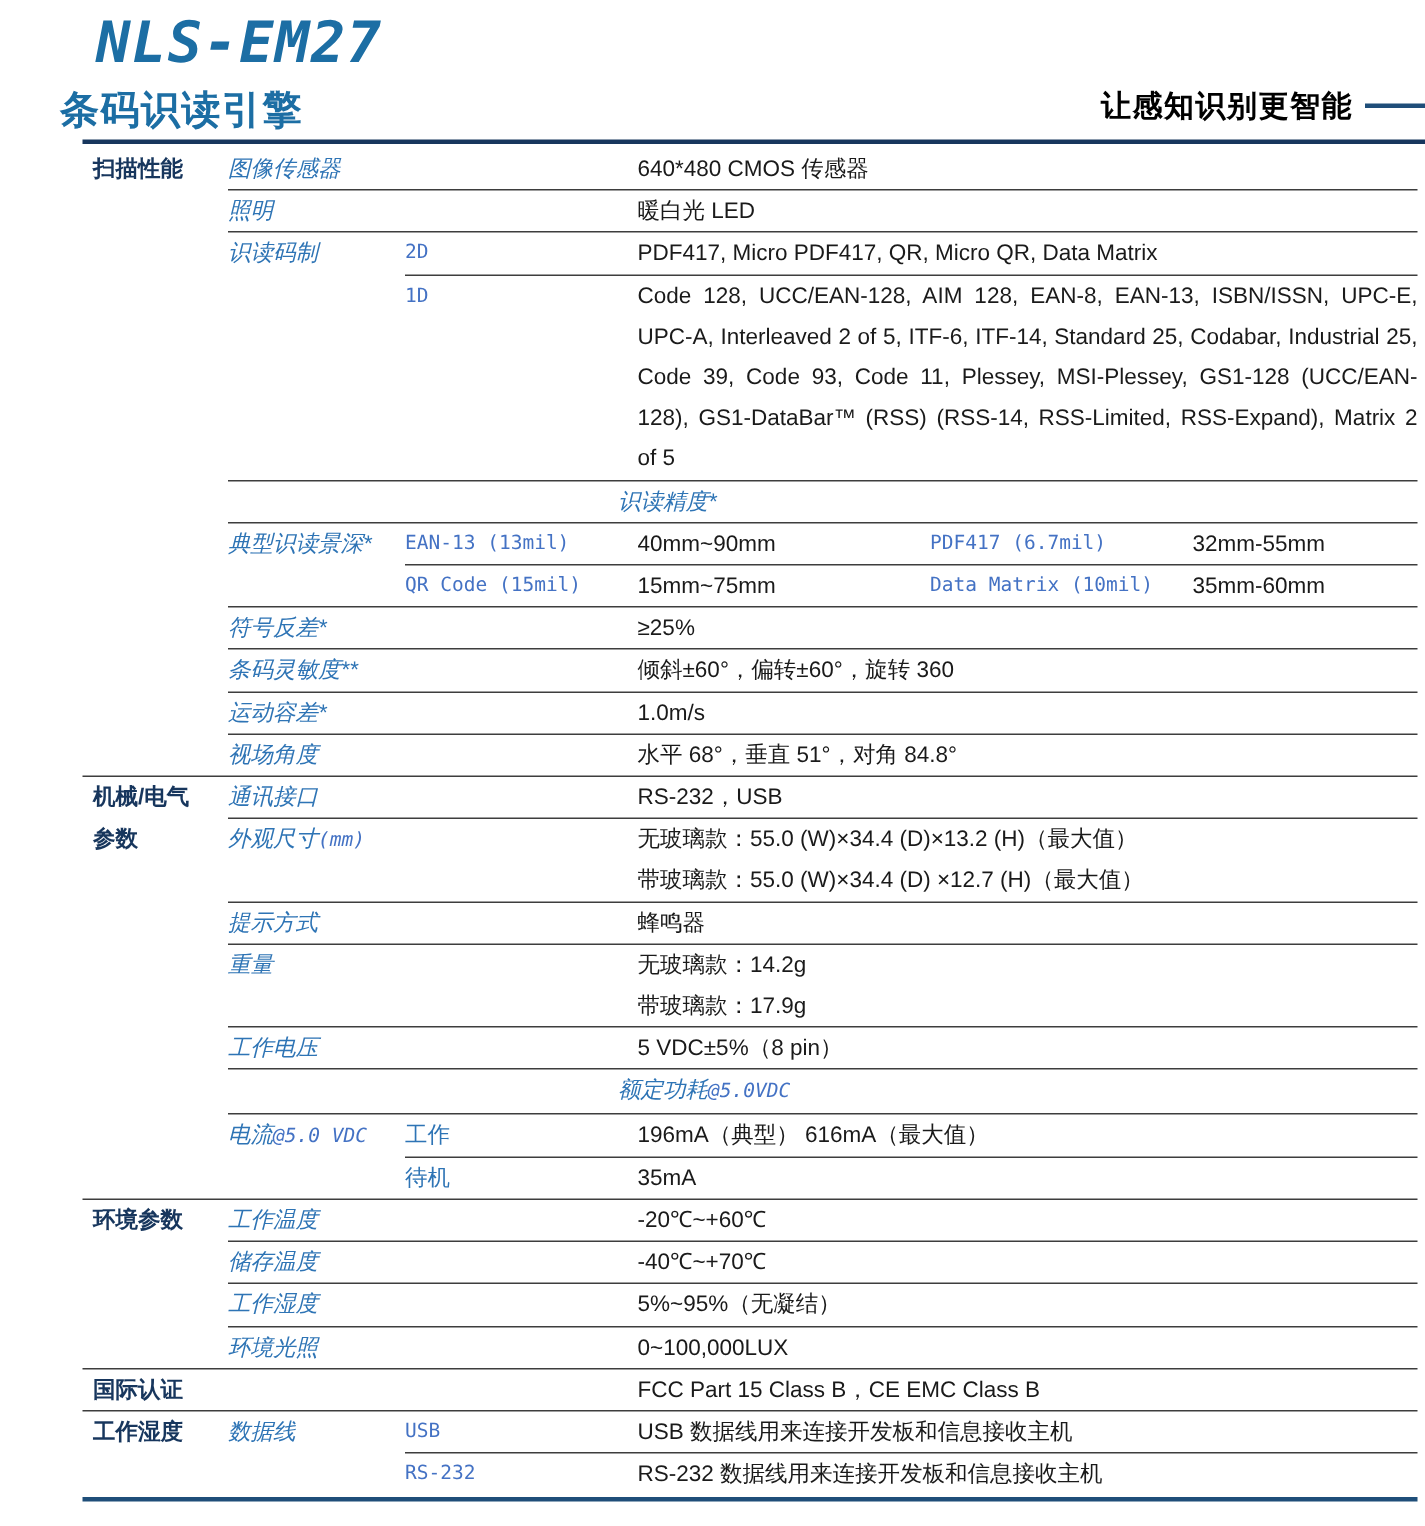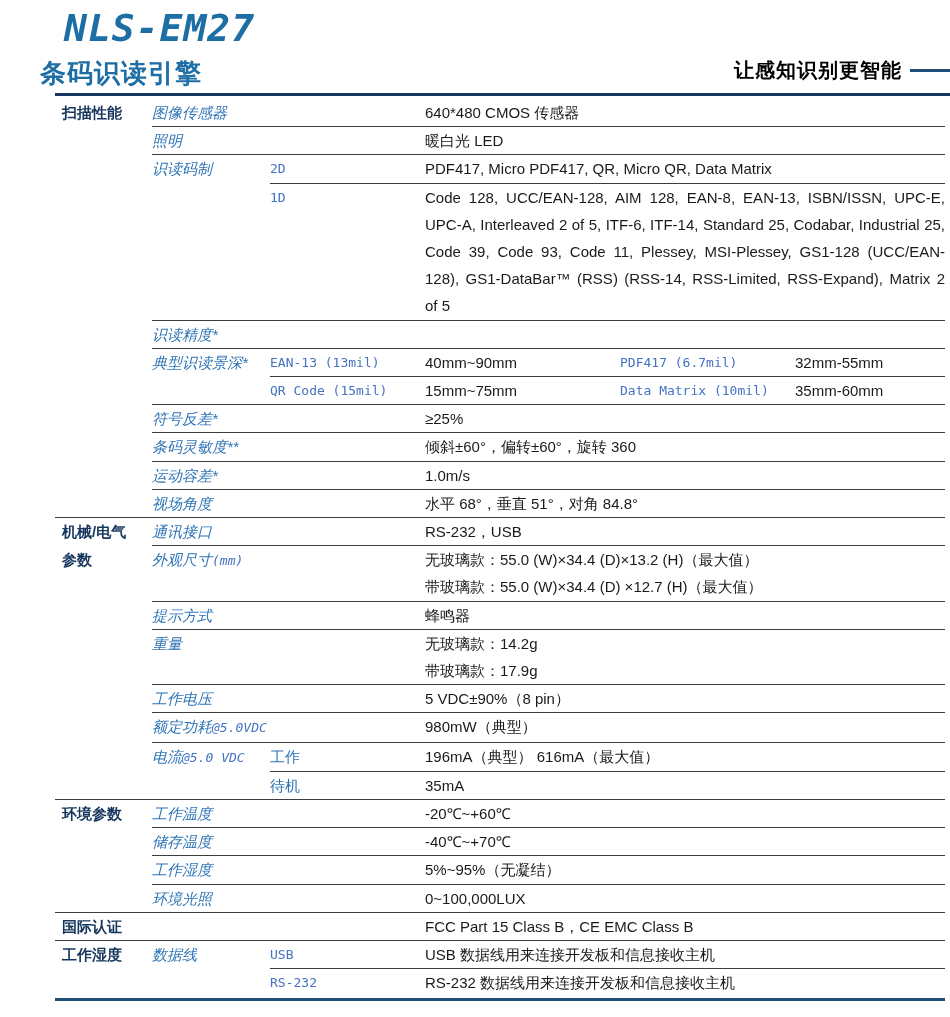--- a/index.html
+++ b/index.html
@@ -21,21 +21,21 @@
     margin:4px 0 0 40px;padding-right:0;height:34px;
   }
   .product-type{font-size:26px;font-weight:bold;color:#1c6ea4;line-height:30px;letter-spacing:1px;}
   .slogan-wrap{display:flex;align-items:center;gap:8px;padding-bottom:4px;}
   .slogan{font-size:20px;font-weight:bold;color:#000000;letter-spacing:1px;}
   .slogan-dash{width:40px;height:3px;background:#1f4e79;}
   .header-rule{margin:5px 0 0 55px;width:895px;height:3px;background:#17365d;}
 
   
   .spec-table{margin-left:55px;width:890px;margin-top:3px;}
-  .row{display:flex;align-items:flex-start;}
+  .row{display:flex;align-items:flex-start;justify-content:space-between;}
   .c{line-height:27.2px;font-size:15px;box-sizing:border-box;}
   .c-cat{flex:none;width:97px;padding-left:7px;font-weight:bold;color:#17365d;}
   .c-attr{flex:none;width:118px;color:#2e74b5;font-style:italic;}
   .c-attr .mono{font-size:13px;}
   .c-sub{flex:none;width:155px;color:#2e74b5;}
   .c-sub.mono, .c-attr .mono{font-family:"DejaVu Sans Mono",monospace;color:#4472c4;}
   .c-sub.mono{font-size:13px;}
   .c-val{flex:1;color:#1a1a1a;}
   .c-val.fixed1{flex:none;width:195px;}
   .c-sub2{flex:none;width:175px;}
@@ -190,29 +190,28 @@
       <div>无玻璃款：14.2g</div>
       <div>带玻璃款：17.9g</div>
     </div>
   </div>
   <div class="div attr"></div>
 
   <div class="row">
     <div class="c c-cat"></div>
     <div class="c c-attr">工作电压</div>
     <div class="c c-sub"></div>
-    <div class="c c-val">5 VDC±90%（8 pin）</div>
+    <div class="c c-val">5 VDC±5%（8 pin）</div>
   </div>
   <div class="div attr"></div>
 
   <div class="row">
     <div class="c c-cat"></div>
     <div class="c c-attr"><span>额定功耗</span><span class="mono">@5.0VDC</span></div>
     <div class="c c-sub"></div>
-    <div class="c c-val">980mW（典型）</div>
   </div>
   <div class="div attr"></div>
 
   <div class="row">
     <div class="c c-cat"></div>
     <div class="c c-attr"><span>电流</span><span class="mono">@5.0 VDC</span></div>
     <div class="c c-sub">工作</div>
     <div class="c c-val">196mA（典型） 616mA（最大值）</div>
   </div>
   <div class="div sub"></div>

